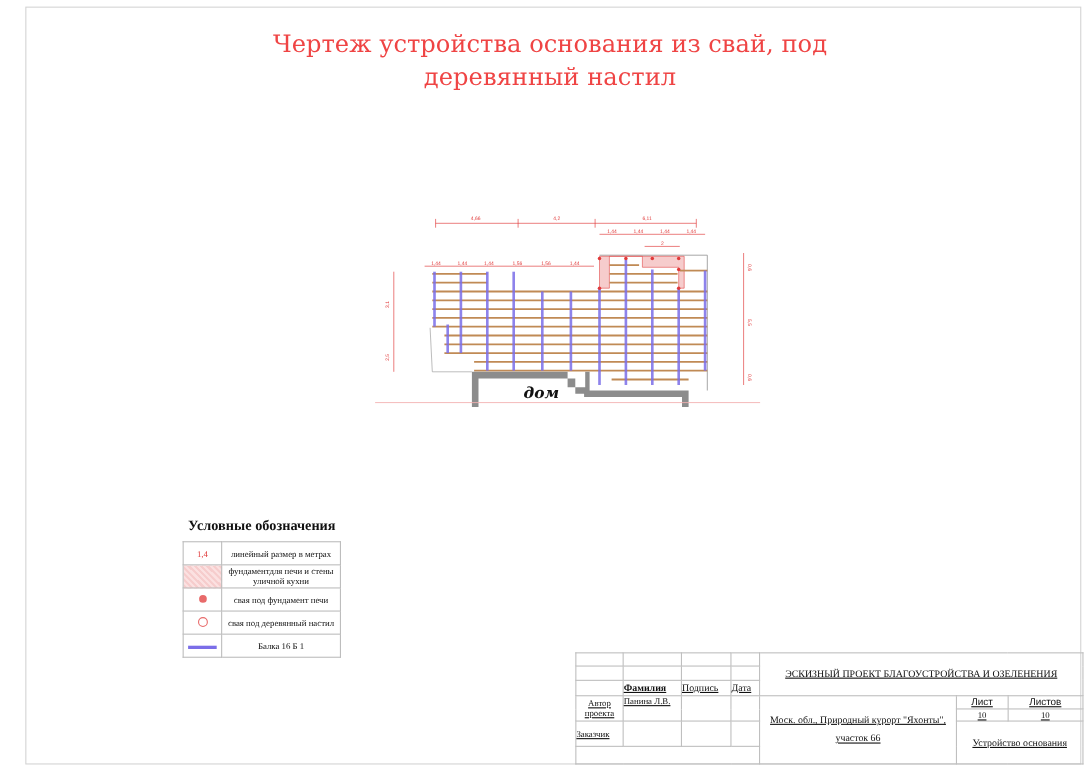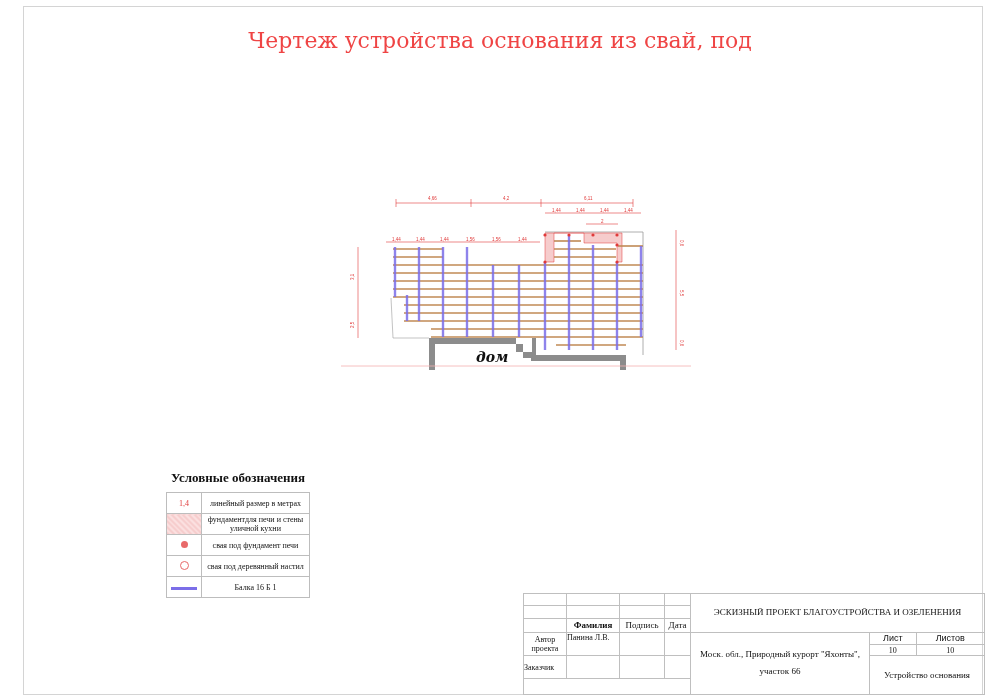--- a/index.html
+++ b/index.html
@@ -7,32 +7,33 @@
   .frame{position:absolute;left:23px;top:6px;width:960px;height:689px;border:1.5px solid #d4d4d4;box-sizing:border-box;}
   .title{position:absolute;left:200px;top:26px;width:600px;text-align:center;font-family:"DejaVu Serif",serif;font-size:22px;line-height:30px;color:#ef4444;}
   .drawing{position:absolute;left:336px;top:190px;}
   .legend{position:absolute;left:166px;top:470px;width:144px;}
   .legend-title{font-weight:bold;font-size:13px;text-align:center;margin-bottom:6px;color:#111;}
   .legend table{border-collapse:collapse;width:144px;border-radius:11px;}
   .legend td{border:1px solid #bdbdbd;font-size:8px;height:20px;text-align:center;padding:0 2px;color:#111;}
   .legend td.sym{width:30px;}
   .stamp{position:absolute;left:523px;top:593px;width:462px;height:102px;}
   .stamp table{border-collapse:collapse;width:100%;height:100%;}
-  .stamp td{border:1px solid #bfbfbf;font-size:9px;padding:0;color:#111;}
-  .s-hdr{font-size:10px;text-align:center;}
+  .stamp td{border:1px solid #bfbfbf;font-size:9px;padding:0;color:#111;text-decoration:underline;}
+  .s-hdr{font-size:10px;text-align:left;}
   .big{font-size:12px;text-align:center;line-height:17px;font-family:"Liberation Serif",serif;}
   .sans{font-family:"Liberation Sans",sans-serif;font-size:10px;text-align:center;}
 </style>
 </head>
 <body>
 
 <div class="frame"></div>
 
 <div class="title">
   <div>Чертеж устройства основания из свай, под</div>
+  <div>деревянный настил</div>
 </div>
 
 <div class="drawing">
 <svg width="360" height="180" viewBox="0 0 360 180">
   <g font-family="Liberation Sans, sans-serif" font-size="4.5" fill="#e03a3a">
 
     <line x1="60" y1="13" x2="297" y2="13" stroke="#e03a3a" stroke-width="0.6"></line>
     <line x1="60" y1="9" x2="60" y2="17" stroke="#e03a3a" stroke-width="0.6"></line>
     <line x1="135" y1="9" x2="135" y2="17" stroke="#e03a3a" stroke-width="0.6"></line>
     <line x1="205" y1="9" x2="205" y2="17" stroke="#e03a3a" stroke-width="0.6"></line>

